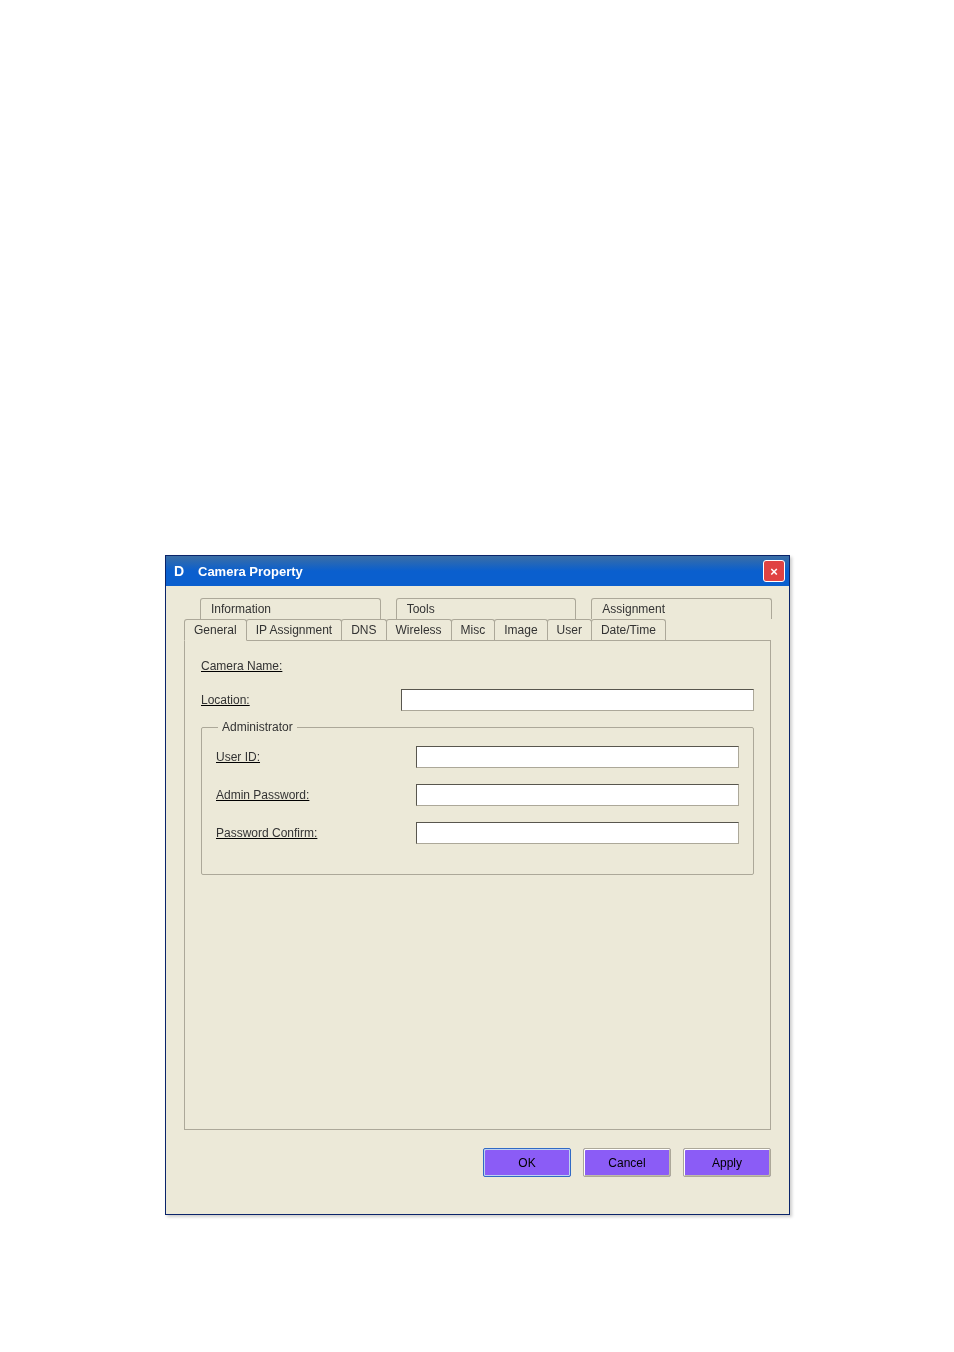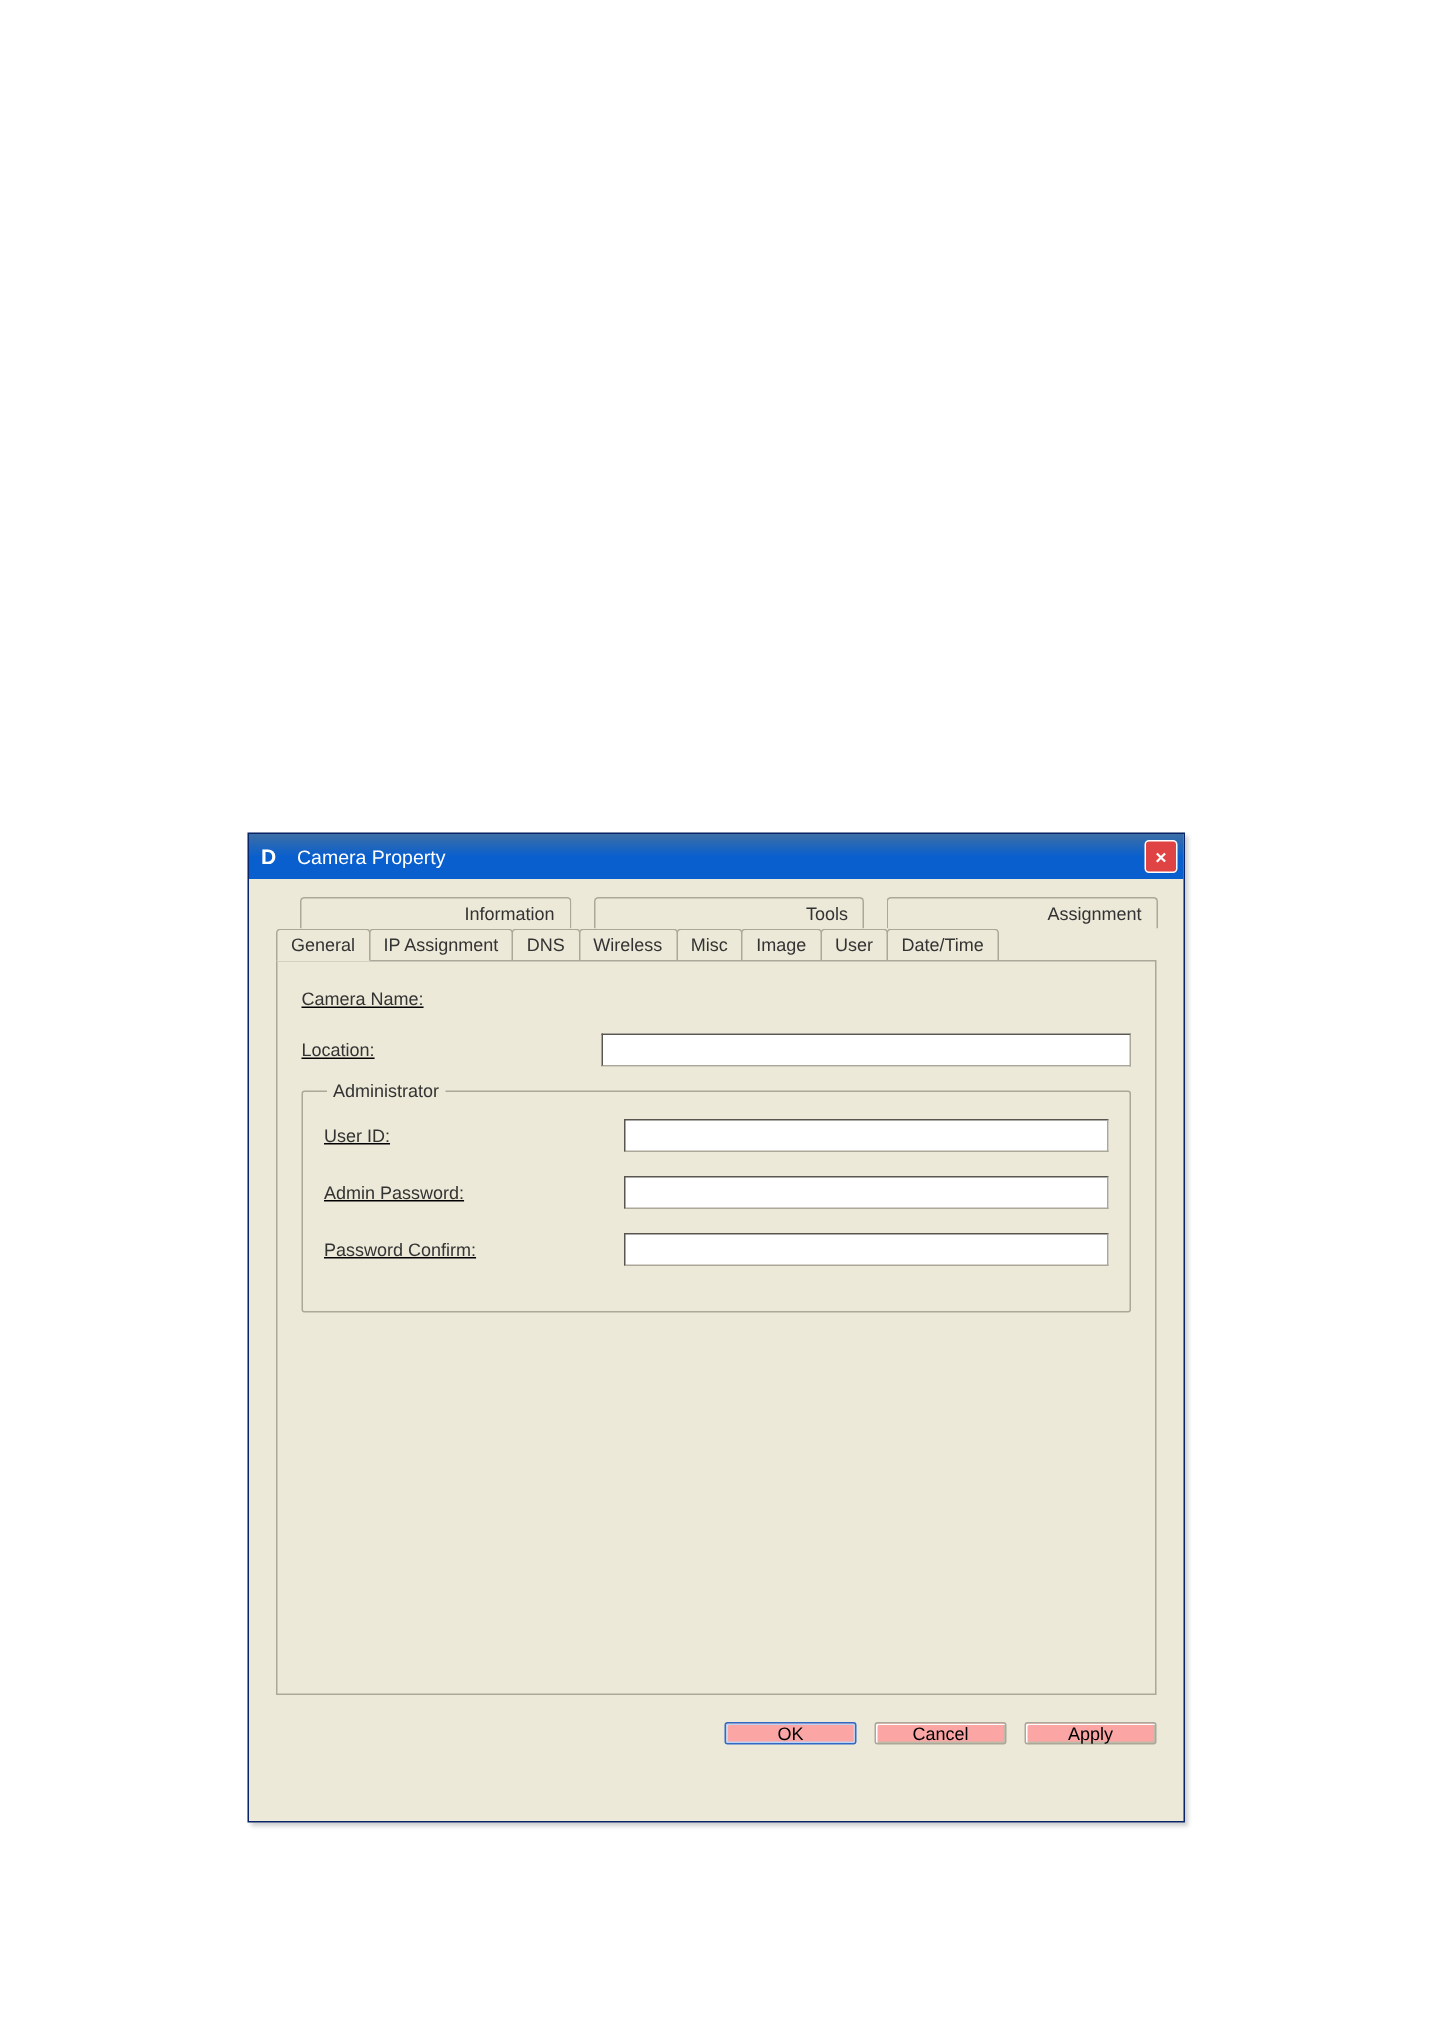--- a/index.html
+++ b/index.html
@@ -33,21 +33,21 @@
       height: 18px;
       margin-right: 6px;
       font-weight: bold;
       font-size: 14px;
       line-height: 18px;
       color: #fff;
     }
     .titlebar .title-text {
       flex: 1;
       font-size: 13px;
-      font-weight: normal;
+      font-weight: bold;
     }
     .close-btn {
       width: 22px;
       height: 22px;
       background: #e04343;
       border: 1px solid #fff;
       border-radius: 3px;
       display: flex;
       align-items: center;
       justify-content: center;
@@ -73,21 +73,21 @@
       background: #ece9d8;
       padding: 3px 10px;
       border-top-left-radius: 3px;
       border-top-right-radius: 3px;
       margin-right: -1px;
       cursor: pointer;
       position: relative;
     }
     .tab-row.upper .tab {
       flex: 1;
-      text-align: right;
+      text-align: left;
       margin-left: 16px;
     }
     .tab-row.lower .tab {
       font-size: 12px;
       padding: 3px 9px;
     }
     .tab.active {
       background: #ece9d8;
       border-bottom: 1px solid #ece9d8;
       z-index: 2;
@@ -136,23 +136,23 @@
       color: #333;
     }
     .dialog-buttons {
       display: flex;
       justify-content: flex-end;
       gap: 12px;
       padding: 10px 18px 14px 18px;
     }
     .win-btn {
       min-width: 88px;
-      height: 15px;
-      border: 1px solid #aca899;
-      background: #fca5a5;
+      height: 29px;
+      border: 1px solid #aca899;
+      background: #8b5cf6;
       font-size: 12px;
       color: #000;
       cursor: pointer;
       border-radius: 2px;
       box-shadow: inset 1px 1px 0 #fff, inset -1px -1px 0 #c0bba8;
     }
     .win-btn.default {
       border: 1px solid #316ac5;
       box-shadow: inset 0 0 0 1px #bdd2f1, inset 1px 1px 0 #fff;
     }

